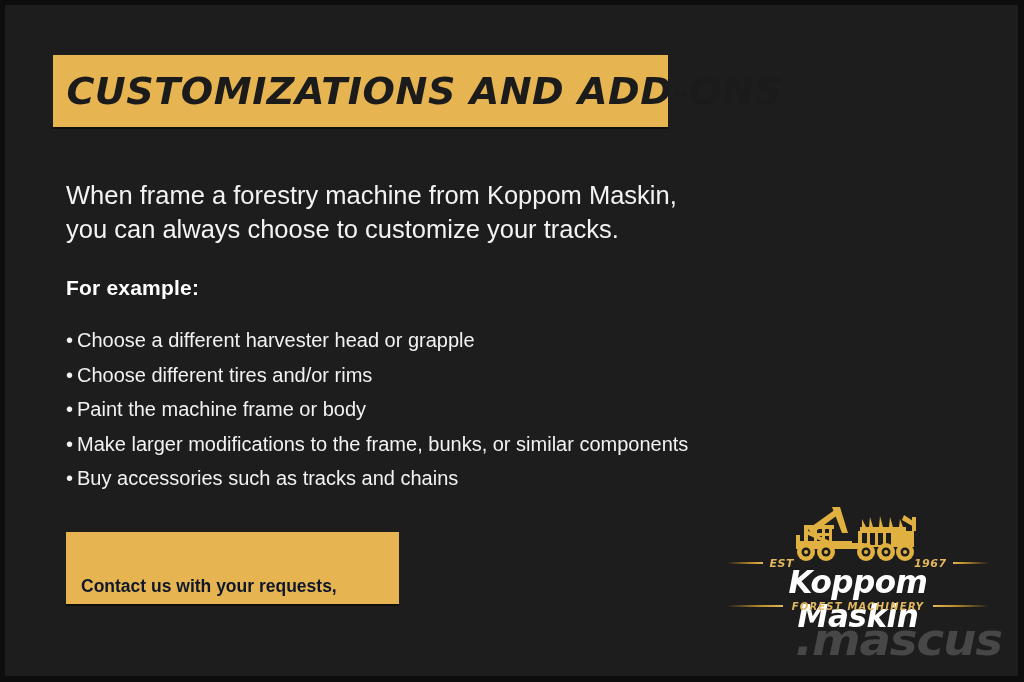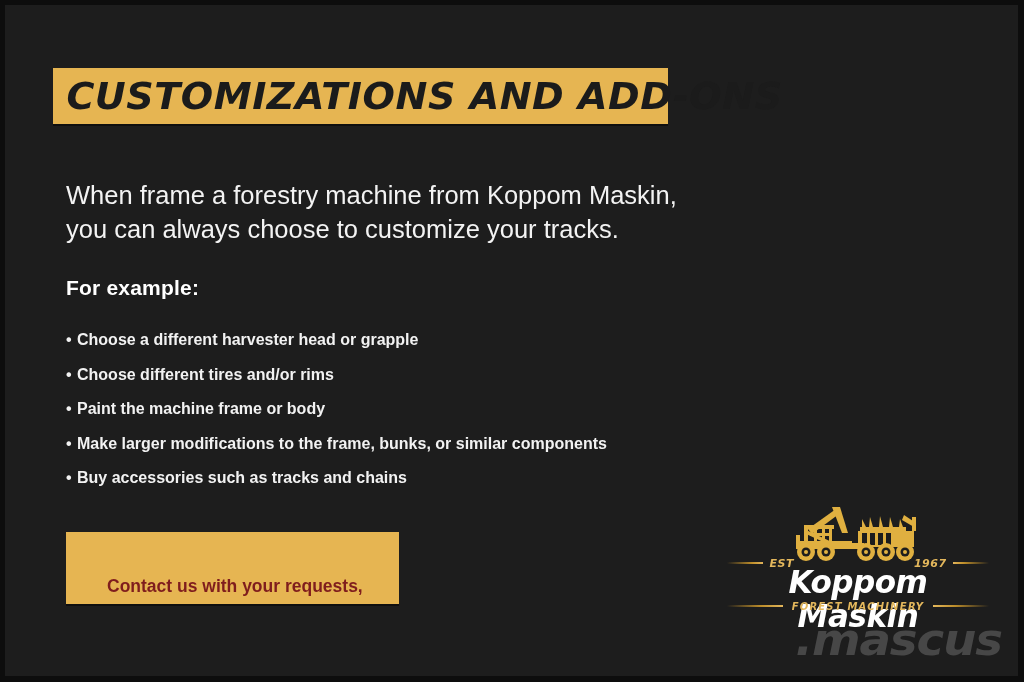--- a/index.html
+++ b/index.html
@@ -27,23 +27,23 @@
   }
   .edge-left   { left: 0;  top: 0; width: 5px;  height: 682px; }
   .edge-right  { right: 0; top: 0; width: 6px;  height: 682px; }
   .edge-top    { left: 0;  top: 0; width: 1024px; height: 5px; }
   .edge-bottom { left: 0;  bottom: 0; width: 1024px; height: 6px; }
 
   
   .title-banner {
     position: absolute;
     left: 53px;
-    top: 68px;
+    top: 55px;
     width: 615px;
-    height: 56px;
+    height: 72px;
     background: #e6b552;
     display: flex;
     align-items: center;
     box-shadow: 0 2px 0 0 #0f0f0f;
   }
   .title-text {
     font-family: "DejaVu Sans", sans-serif;
     font-weight: bold;
     font-style: italic;
     font-size: 37px;
@@ -82,50 +82,49 @@
 
   
   .bullets {
     position: absolute;
     left: 66px;
     top: 323px;
     width: 860px;
   }
   .bullet {
     color: #f2f2f2;
-    font-size: 16px;
+    font-size: 20px;
     line-height: 34.5px;
     white-space: nowrap;
     display: block;
-    font-weight: bold;
   }
   .bullet .dot {
     display: inline-block;
     width: 11px;
   }
 
   
   .cta {
     position: absolute;
     left: 66px;
     top: 532px;
     width: 333px;
     height: 72px;
     background: #e6b552;
     display: flex;
     flex-direction: column;
     justify-content: center;
     box-shadow: 0 2px 0 0 #0f0f0f;
   }
   .cta-line {
-    color: #7f1d1d;
+    color: #0f172a;
     font-size: 17.5px;
     font-weight: bold;
     line-height: 24px;
-    padding-left: 41px;
+    padding-left: 15px;
     white-space: nowrap;
     margin-top: 36px;
   }
 
   
   .logo {
     position: absolute;
     left: 727px;
     top: 503px;
     width: 262px;

